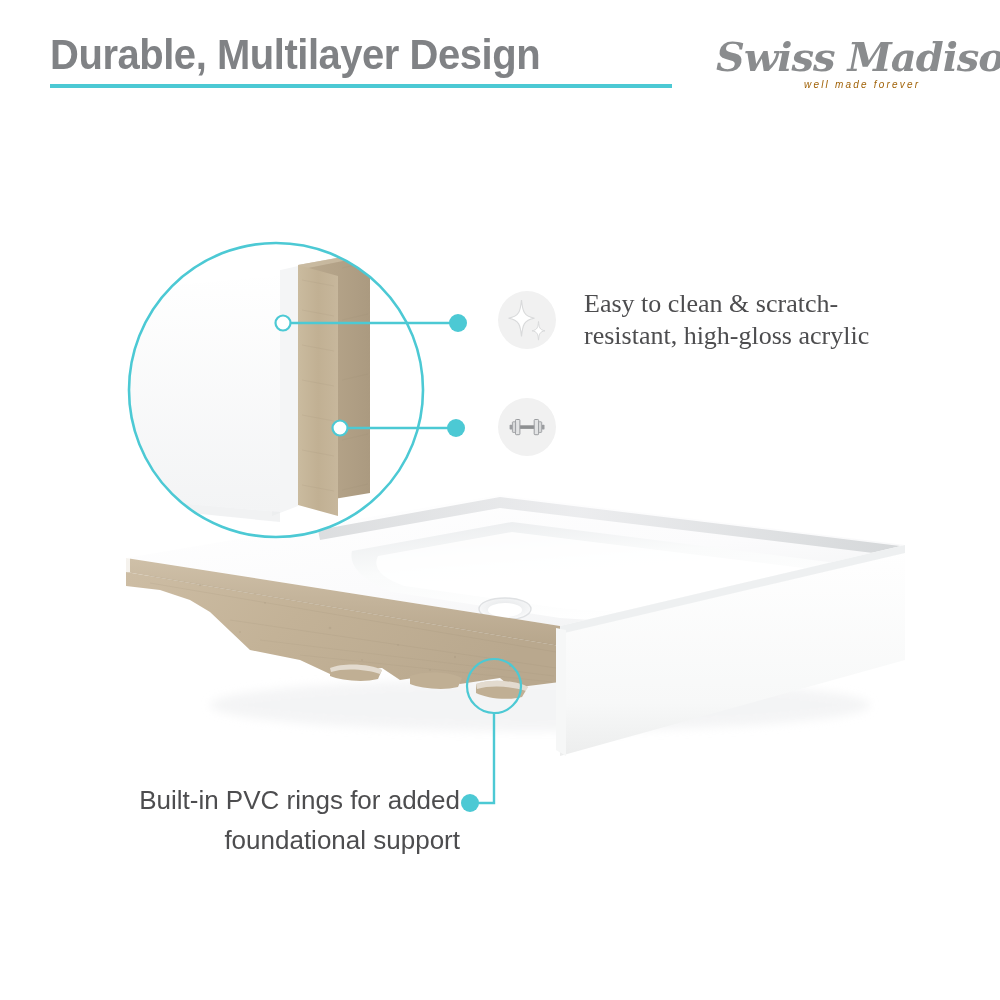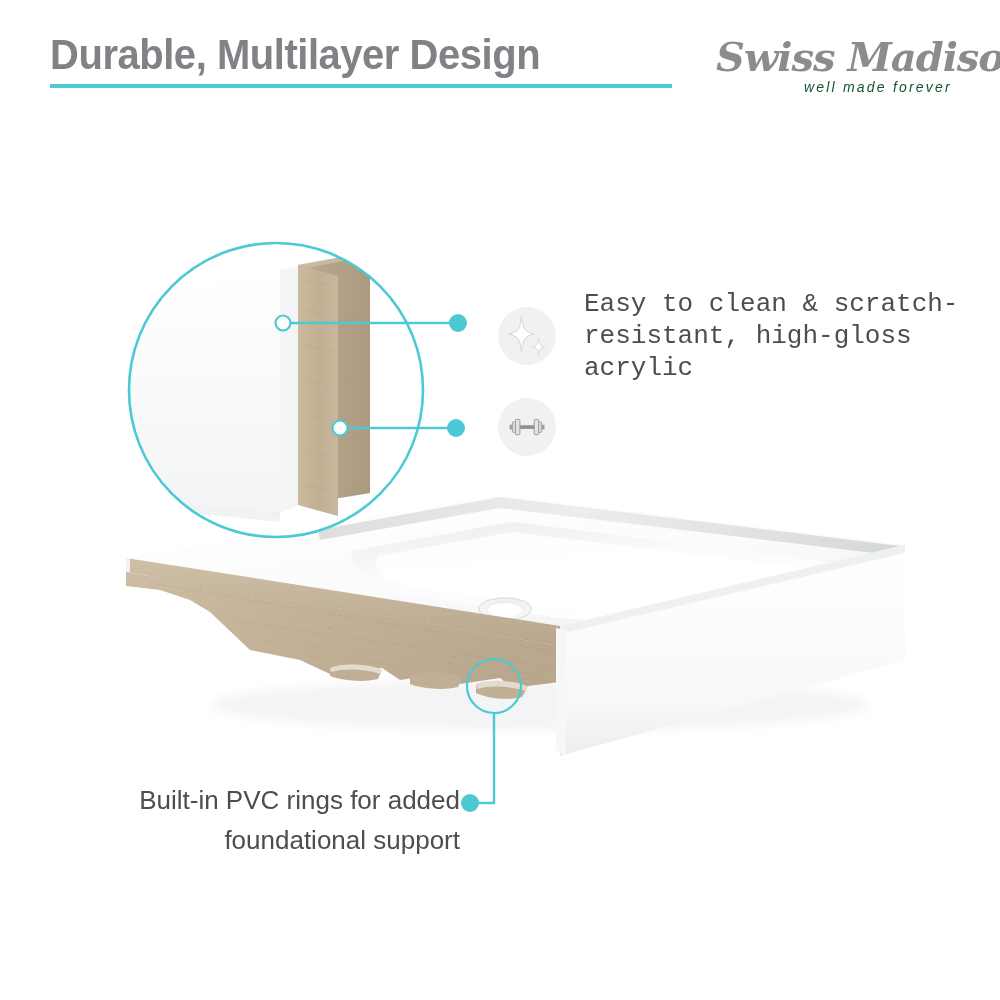--- a/index.html
+++ b/index.html
@@ -37,42 +37,42 @@
   }
   .logo-reg{
     position:absolute;left:232px;top:6px;
     font-size:11px;color:#8a8c8e;
     font-family:"Liberation Sans",sans-serif;
   }
   .logo-tag{
     position:absolute;left:88px;top:46px;
     font-family:"Liberation Sans",sans-serif;
     font-style:italic;
-    font-size:14px;color:#14532d;
+    font-size:10px;color:#a16207;
     letter-spacing:2.2px;white-space:nowrap;
   }
 
   
   .stage{position:absolute;left:0;top:0;width:1000px;height:1000px;}
   .stage svg{display:block;}
 
   
   .callout{position:absolute;display:flex;align-items:center;}
   .callout-icon{
     width:58px;height:58px;border-radius:50%;
     background:#f1f1f1;
     flex:0 0 58px;
     position:relative;
   }
   .callout-icon svg{position:absolute;left:0;top:0;}
   .callout-text{
     margin-left:28px;
     font-size:26px;line-height:32px;
     color:#4d4d4f;
-    font-family:Liberation Mono, monospace;
+    font-family:Liberation Serif, serif;
     white-space:pre-line;
   }
   #callout-acrylic{left:498px;top:288px;}
   #callout-fiberglass{left:498px;top:398px;}
 
   #callout-pvc{
     position:absolute;left:60px;top:780px;width:400px;
     text-align:right;
     font-size:26px;line-height:40px;color:#4d4d4f;
     font-family:"Liberation Sans",sans-serif;

